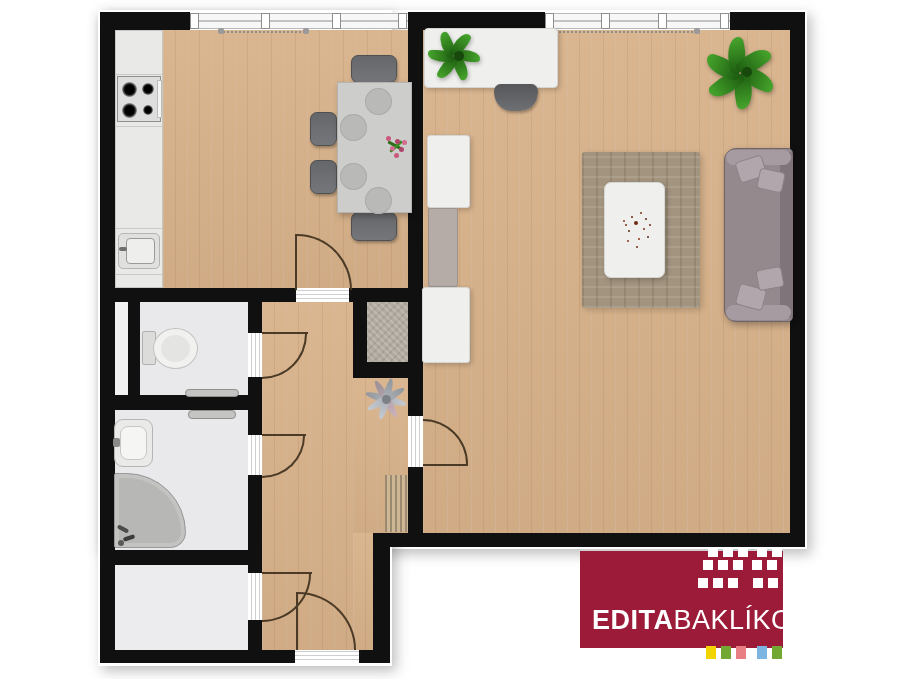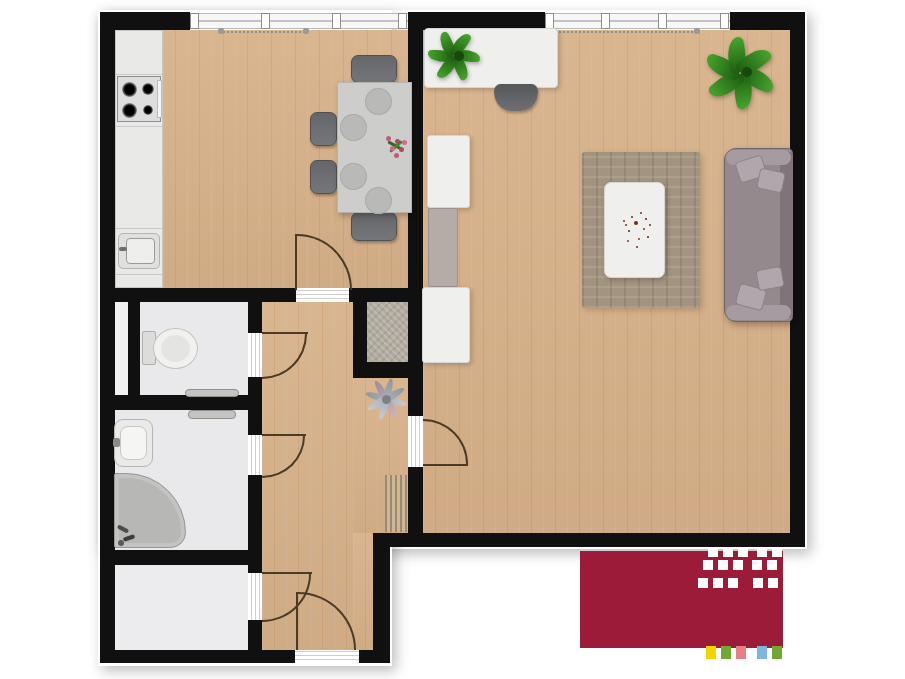--- a/index.html
+++ b/index.html
@@ -249,20 +249,23 @@
     <span class="sq" style="left:123px;top:9px;width:10px;height:10px"></span>
     <span class="sq" style="left:138px;top:9px;width:10px;height:10px"></span>
     <span class="sq" style="left:153px;top:9px;width:10px;height:10px"></span>
     <span class="sq" style="left:172px;top:9px;width:10px;height:10px"></span>
     <span class="sq" style="left:187px;top:9px;width:10px;height:10px"></span>
     <span class="sq" style="left:118px;top:27px;width:10px;height:10px"></span>
     <span class="sq" style="left:133px;top:27px;width:10px;height:10px"></span>
     <span class="sq" style="left:148px;top:27px;width:10px;height:10px"></span>
     <span class="sq" style="left:173px;top:27px;width:10px;height:10px"></span>
     <span class="sq" style="left:188px;top:27px;width:10px;height:10px"></span>
+    <div class="logo-text" style="left:12px;top:56px">
+      <span class="bold">EDITA</span><span class="thin">BAKLÍKOVÁ</span>
+    </div>
     <span class="csq" style="left:126px;top:95px;width:10px;height:13px;background:#f3d403"></span>
     <span class="csq" style="left:141px;top:95px;width:10px;height:13px;background:#72a733"></span>
     <span class="csq" style="left:156px;top:95px;width:10px;height:13px;background:#e87f84"></span>
     <span class="csq" style="left:177px;top:95px;width:10px;height:13px;background:#7cb5e2"></span>
     <span class="csq" style="left:192px;top:95px;width:10px;height:13px;background:#72a733"></span>
   </div>
 
 </div>
 
 </body></html>

